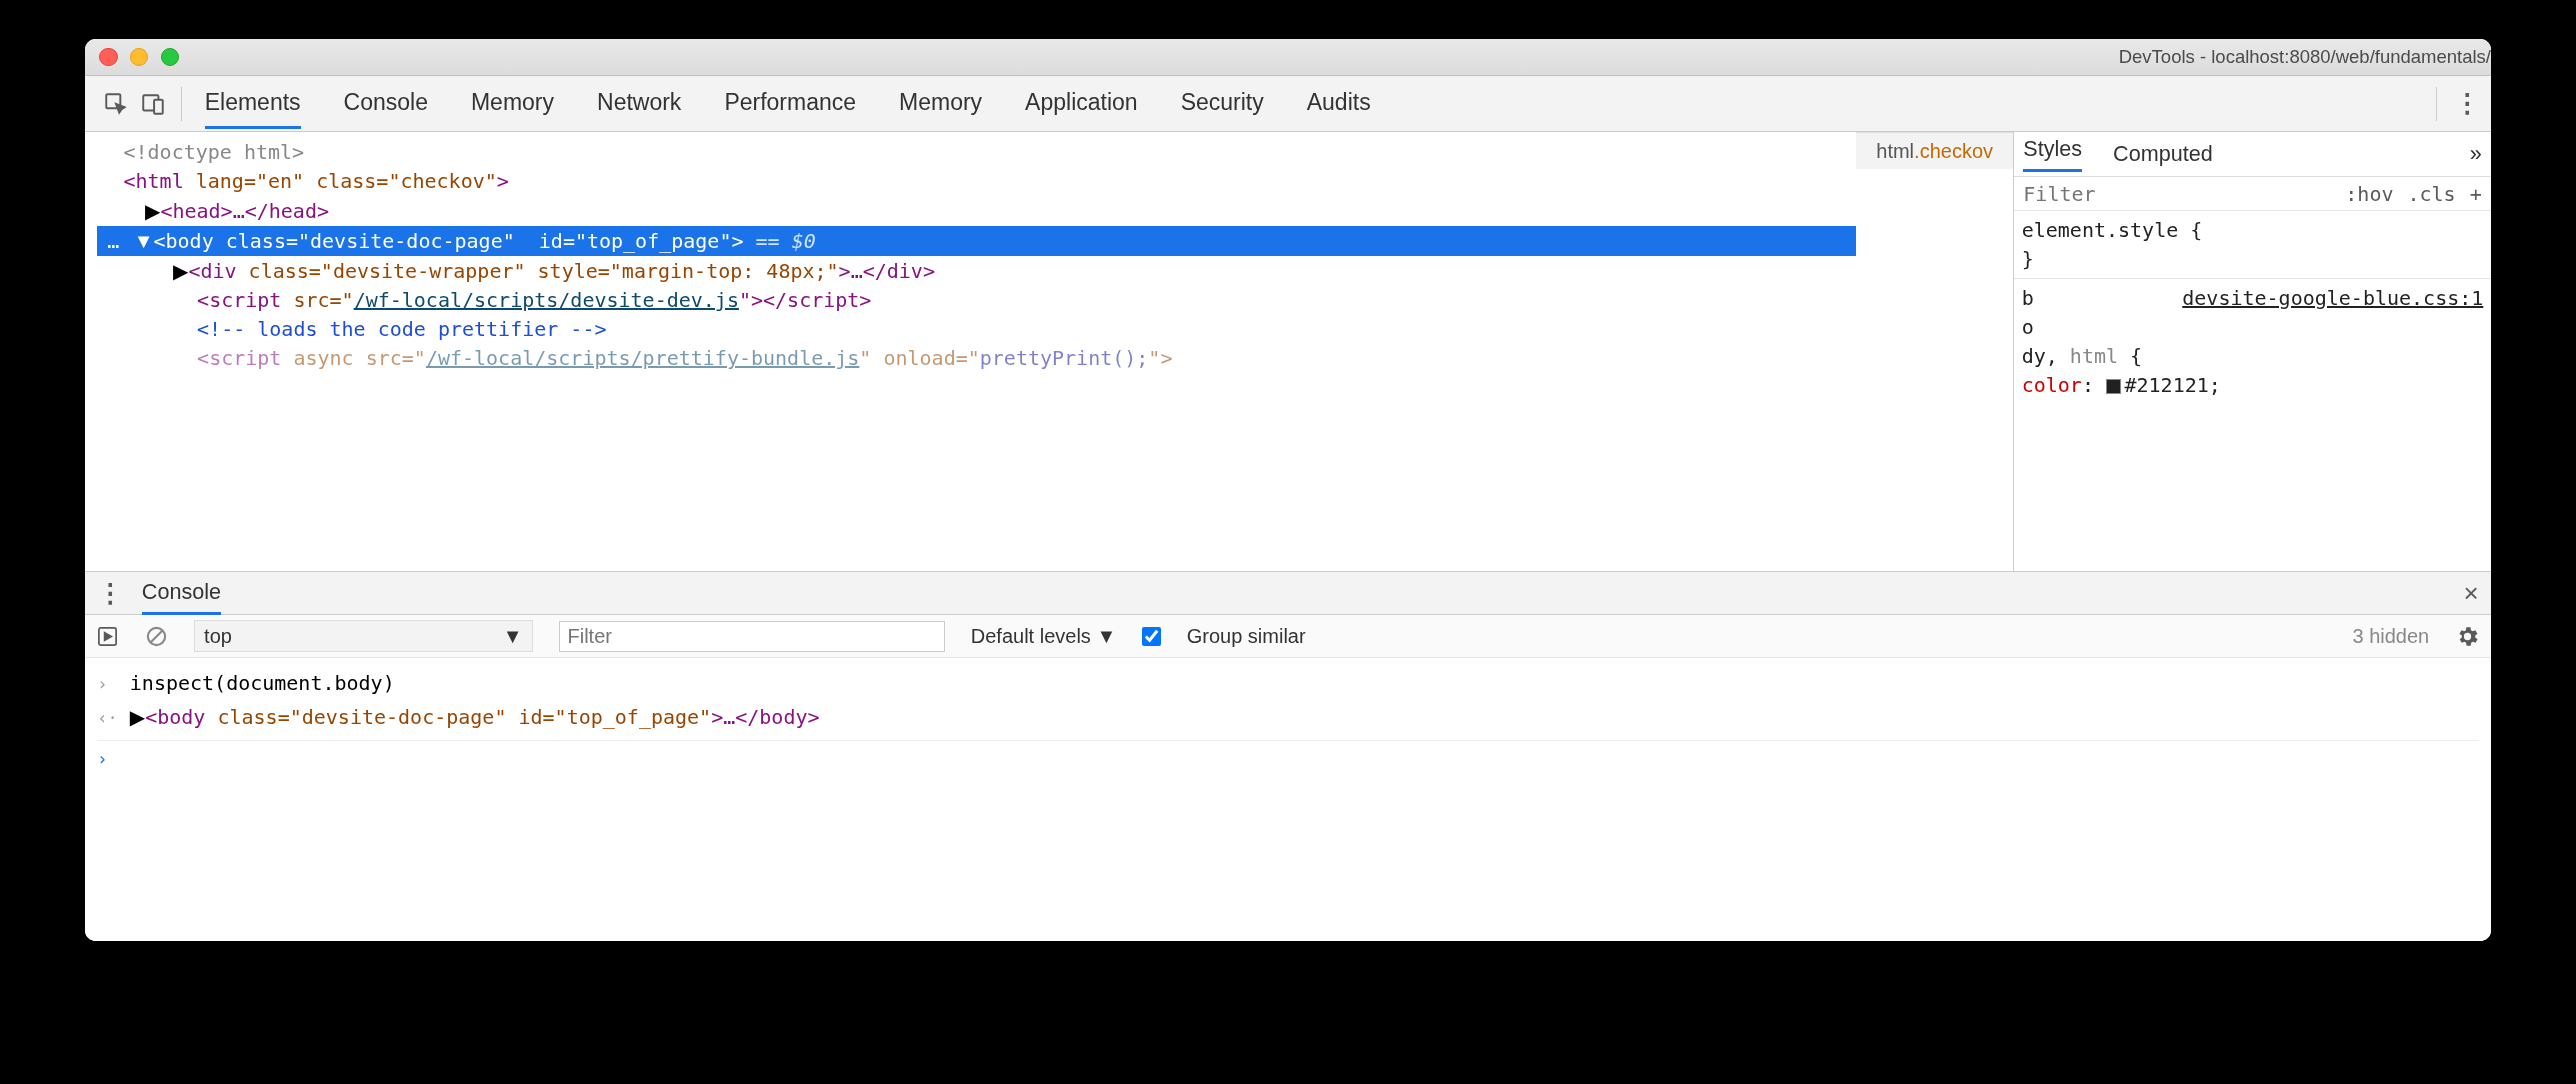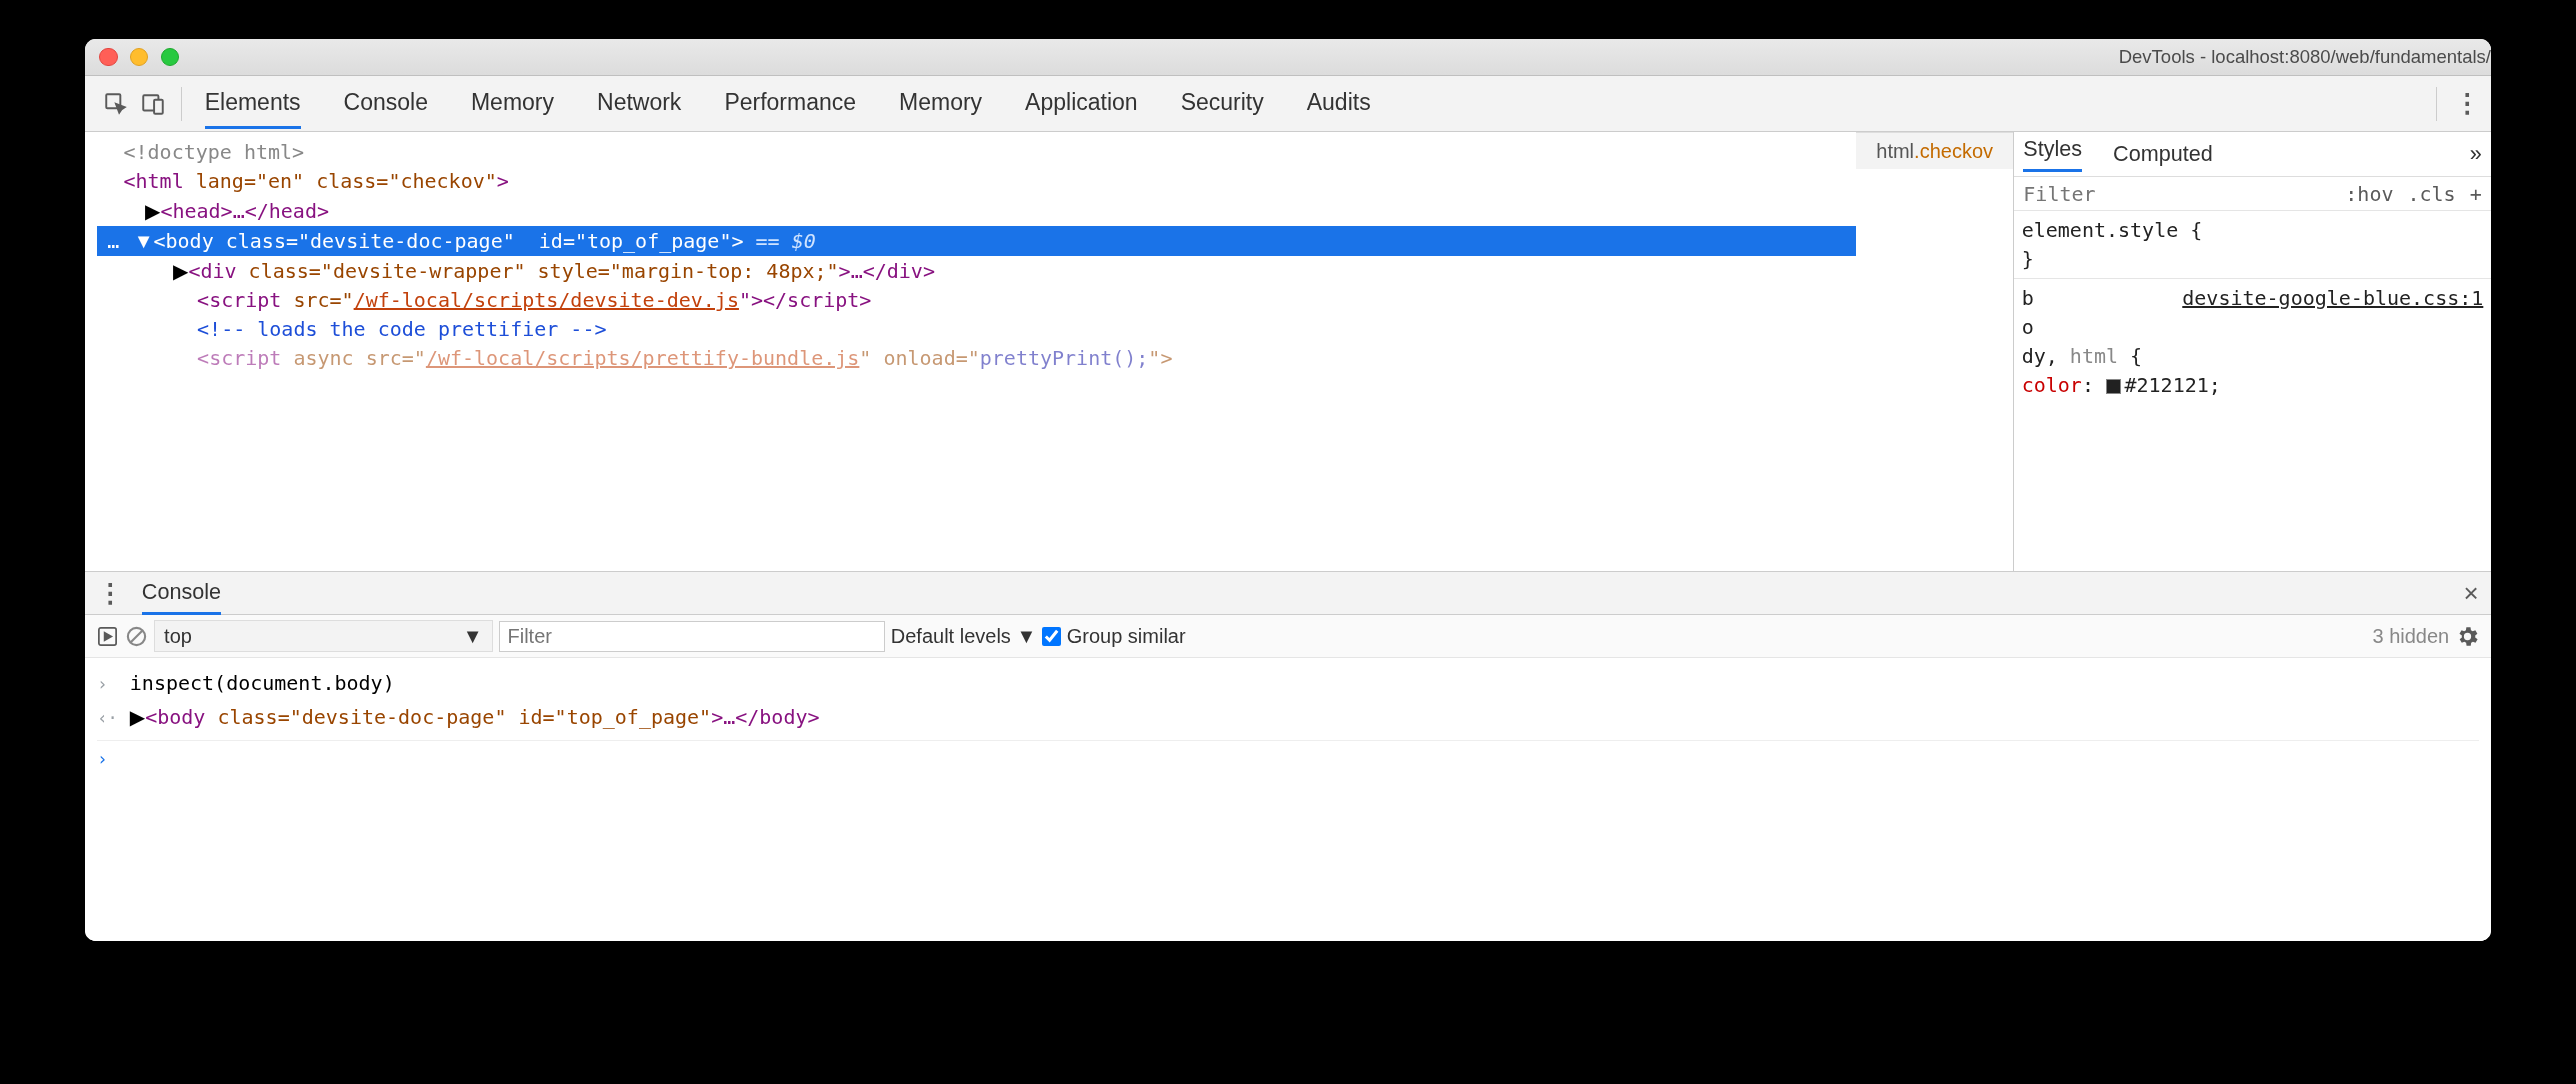--- a/index.html
+++ b/index.html
@@ -63,21 +63,21 @@
     padding:6.2px 0 0 12.3px;
     overflow:hidden;
     flex:1;
   }
   .dom .row { white-space:pre; padding:0 7.7px;}
   .dom .indent1 { margin-left:18.5px;}
   .dom .indent2 { margin-left:40px;}
   .dom .indent3 { margin-left:68px;}
   .c-tag{color:#881280;} .c-attr{color:#994500;} .c-val{color:#1a1aa6;}
   .c-doctype{color:#888;} .c-comment{color:#1d4ed8;}
-  .c-link{color:#c2410c; text-decoration:underline;}
+  .c-link{color:#0c4a6e; text-decoration:underline;}
   .row.sel {
     background:#1a73e8; color:#fff;
   }
   .row.sel .c-tag,.row.sel .c-attr,.row.sel .c-val,.row.sel .c-txt{color:#fff;}
   .row.sel .eq0{color:#cfe3ff;}
   .tri{display:inline-block;font-family:system-ui;}
   .dots { color:#fff; background:#1a73e8; padding:0 2.3px;}
   .crumbs {
     height:37px; background:#f3f3f3; border-top:0.8px solid #ddd;
     font-size:20px; display:flex; align-items:center; padding:0 7.7px;
@@ -105,21 +105,21 @@
     border-top:0.8px solid #ccc; background:#fff; display:flex; flex-direction:column;
     height:370px;
   }
   .drawer-head {
     height:43px; background:#f3f3f3; border-bottom:0.8px solid #ccc;
     display:flex; align-items:center; padding:0 12.3px; gap:20px; font-size:21.6px; color:#333;
   }
   .drawer-head .ctab{ padding:7.7px 0; border-bottom:3.1px solid #1a73e8;}
   .drawer-tools{
     height:43px; border-bottom:0.8px solid #e5e5e5; display:flex;align-items:center;
-    padding:0 10.8px; gap:6px; background:#fafafa; font-size:20px; color:#333;
+    padding:0 10.8px; gap:26px; background:#fafafa; font-size:20px; color:#333;
   }
   .drawer-tools select,.drawer-tools input{
     font-size:20px; height:31px; border:0.8px solid #ccc; padding:1.5px 7.7px; background:#fff;
   }
   .drawer-tools .ctx { width:339px; display:flex;align-items:center;justify-content:space-between;
     background:#f3f3f3; border:0.8px solid #ddd; padding:3.1px 9.3px;}
   .drawer-tools .flt { width:386px; }
   .drawer-body {
     font-family:Menlo,monospace; font-size:20px; padding:7.7px 12.3px; flex:1;
     line-height:1.7;

